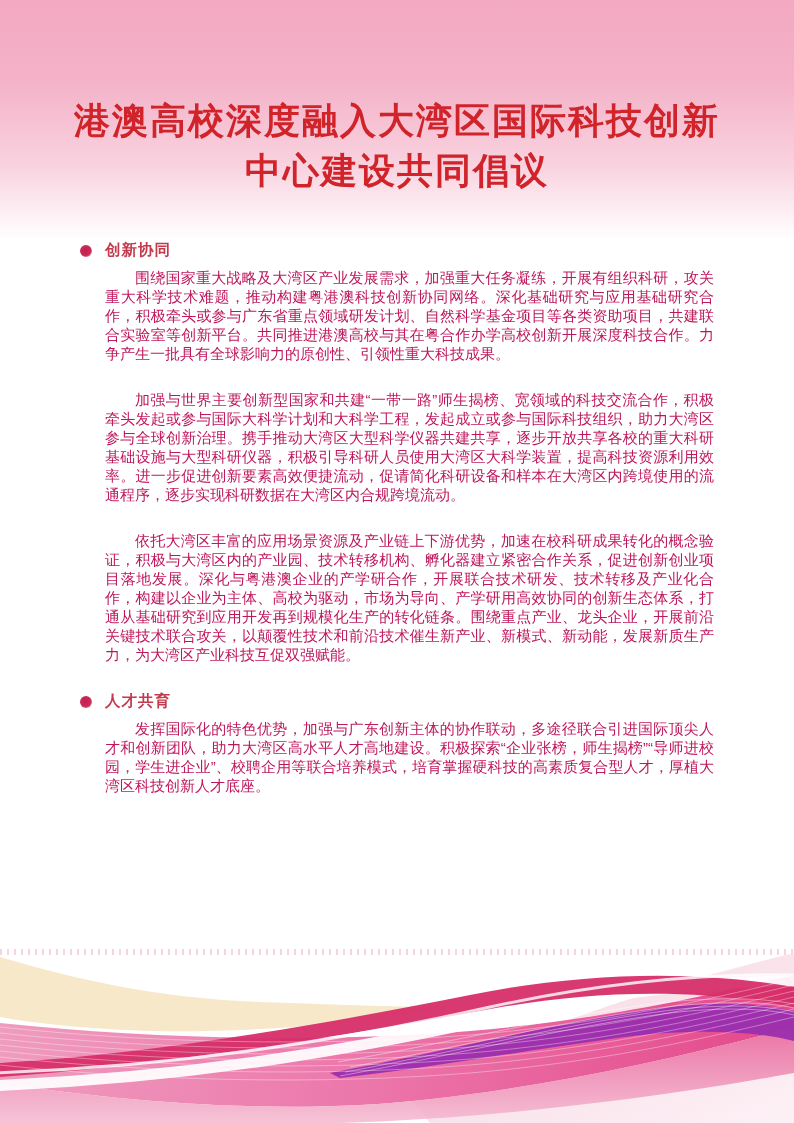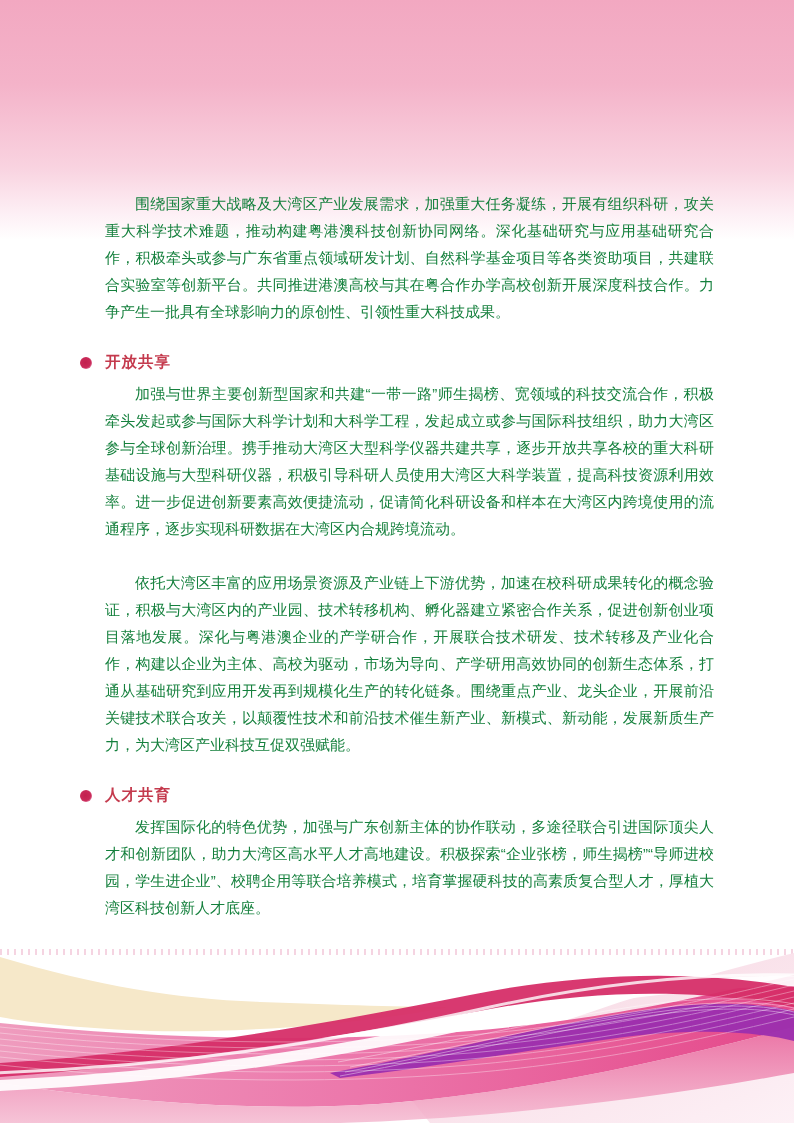--- a/index.html
+++ b/index.html
@@ -35,53 +35,54 @@
   .bullet{
     width:12px;height:12px;border-radius:50%;
     background:radial-gradient(circle at 45% 45%, #c2204e 0%, #c92a58 55%, #e585a9 78%, #f3bed1 100%);
     flex:0 0 auto;
   }
   .section-title{
     font-size:15.5px;font-weight:700;color:#c43a4d;letter-spacing:1px;
   }
   .section-body{
     margin:0 0 0 25px;
-    font-size:15px;line-height:27px;
-    color:#15803d;
+    font-size:15px;line-height:19px;
+    color:#be185d;
     text-align:justify;text-indent:2em;
   }
   .dotted-band{
     position:absolute;left:0;bottom:168px;width:794px;height:6px;z-index:3;
     background:repeating-linear-gradient(90deg,rgba(233,160,190,0.45) 0 2px,rgba(255,255,255,0) 2px 7px);
   }
   .waves{position:absolute;left:0;bottom:0;width:794px;height:178px;z-index:4;display:block;}
 </style>
 </head>
 <body>
 
 <div class="page">
   <div class="top-gradient"></div>
 
   <div class="content">
     <h1 class="page-title">
-      <br>
+      <span>港澳高校深度融入大湾区国际科技创新</span><br>
+      <span>中心建设共同倡议</span>
     </h1>
 
 
     <div class="sections">
 
       <div class="section">
+        <div class="section-head">
+          <span class="bullet"></span>
+          <span class="section-title">创新协同</span>
+        </div>
         <p class="section-body">围绕国家重大战略及大湾区产业发展需求，加强重大任务凝练，开展有组织科研，攻关重大科学技术难题，推动构建粤港澳科技创新协同网络。深化基础研究与应用基础研究合作，积极牵头或参与广东省重点领域研发计划、自然科学基金项目等各类资助项目，共建联合实验室等创新平台。共同推进港澳高校与其在粤合作办学高校创新开展深度科技合作。力争产生一批具有全球影响力的原创性、引领性重大科技成果。</p>
       </div>
 
       <div class="section">
-        <div class="section-head">
-          <span class="bullet"></span>
-          <span class="section-title">开放共享</span>
-        </div>
         <p class="section-body">加强与世界主要创新型国家和共建“一带一路”师生揭榜、宽领域的科技交流合作，积极牵头发起或参与国际大科学计划和大科学工程，发起成立或参与国际科技组织，助力大湾区参与全球创新治理。携手推动大湾区大型科学仪器共建共享，逐步开放共享各校的重大科研基础设施与大型科研仪器，积极引导科研人员使用大湾区大科学装置，提高科技资源利用效率。进一步促进创新要素高效便捷流动，促请简化科研设备和样本在大湾区内跨境使用的流通程序，逐步实现科研数据在大湾区内合规跨境流动。</p>
       </div>
 
       <div class="section">
         <p class="section-body">依托大湾区丰富的应用场景资源及产业链上下游优势，加速在校科研成果转化的概念验证，积极与大湾区内的产业园、技术转移机构、孵化器建立紧密合作关系，促进创新创业项目落地发展。深化与粤港澳企业的产学研合作，开展联合技术研发、技术转移及产业化合作，构建以企业为主体、高校为驱动，市场为导向、产学研用高效协同的创新生态体系，打通从基础研究到应用开发再到规模化生产的转化链条。围绕重点产业、龙头企业，开展前沿关键技术联合攻关，以颠覆性技术和前沿技术催生新产业、新模式、新动能，发展新质生产力，为大湾区产业科技互促双强赋能。</p>
       </div>
 
       <div class="section">
         <div class="section-head">
           <span class="bullet"></span>

